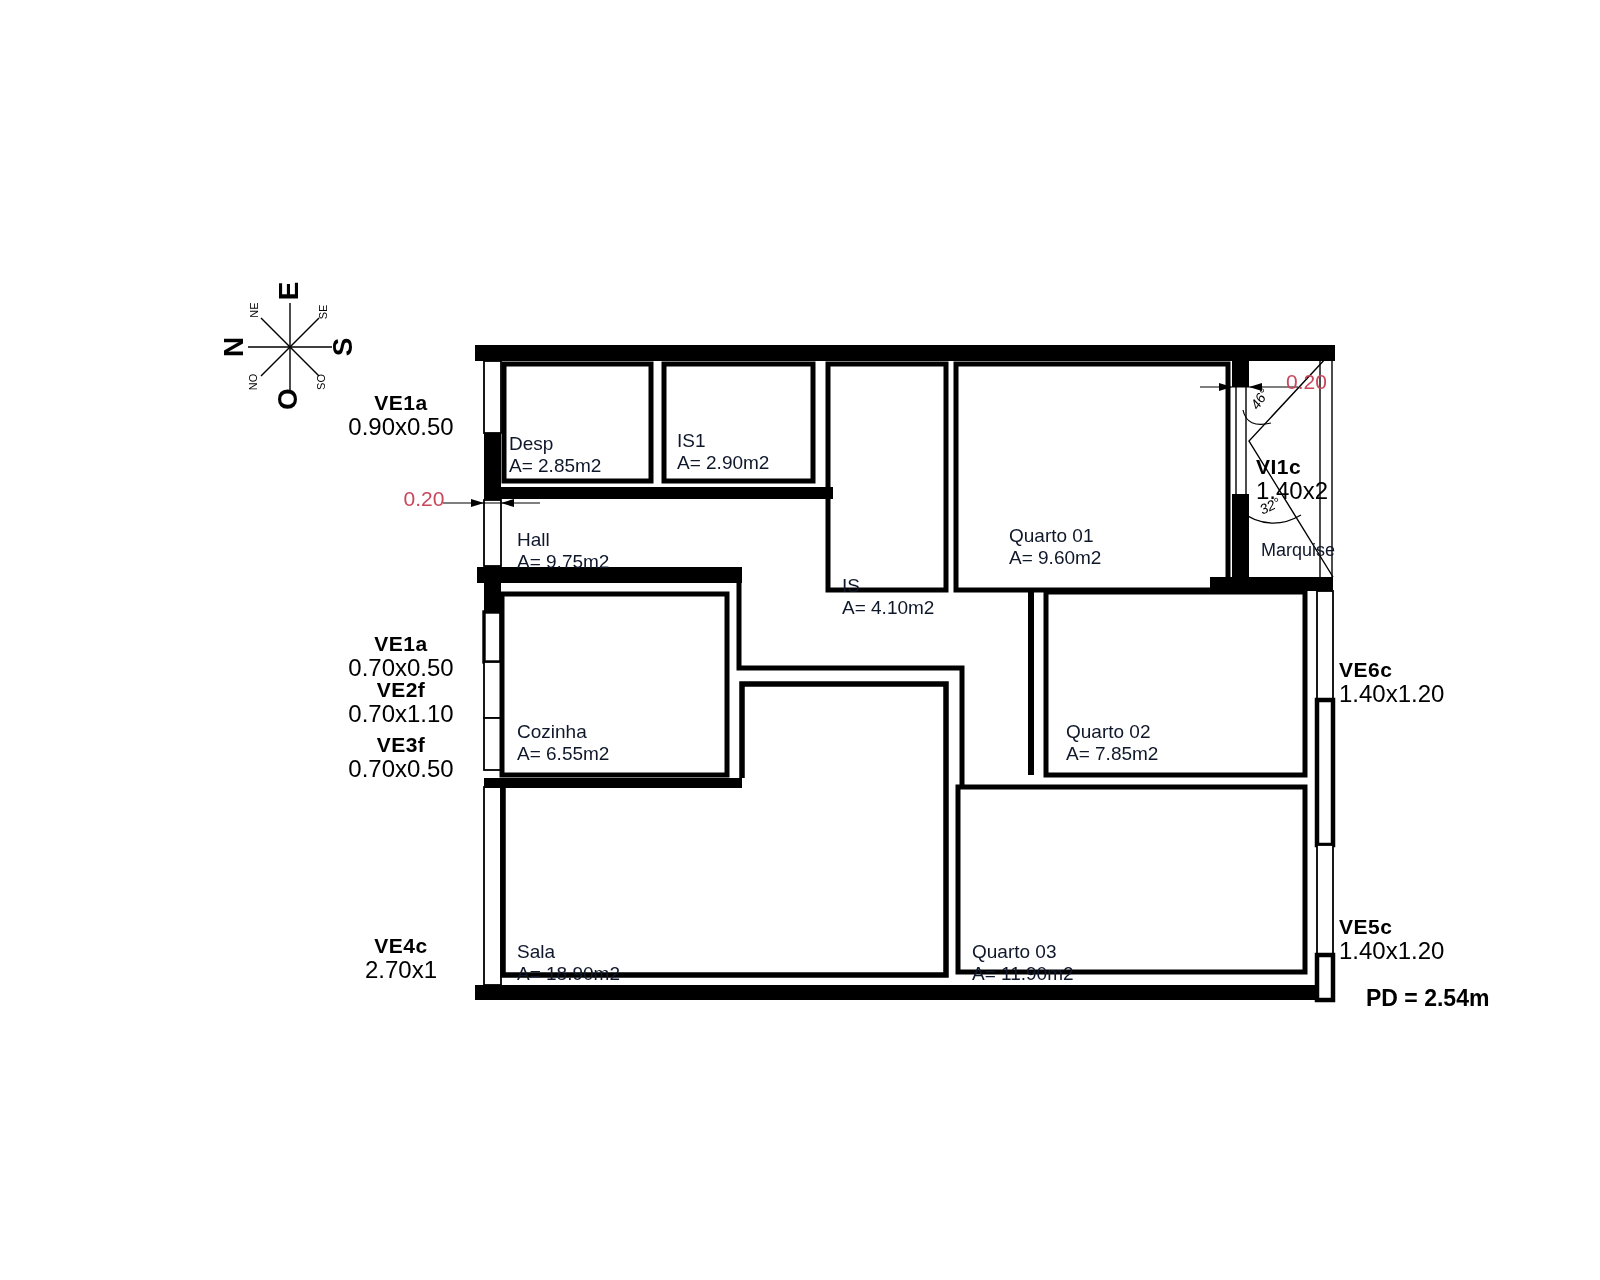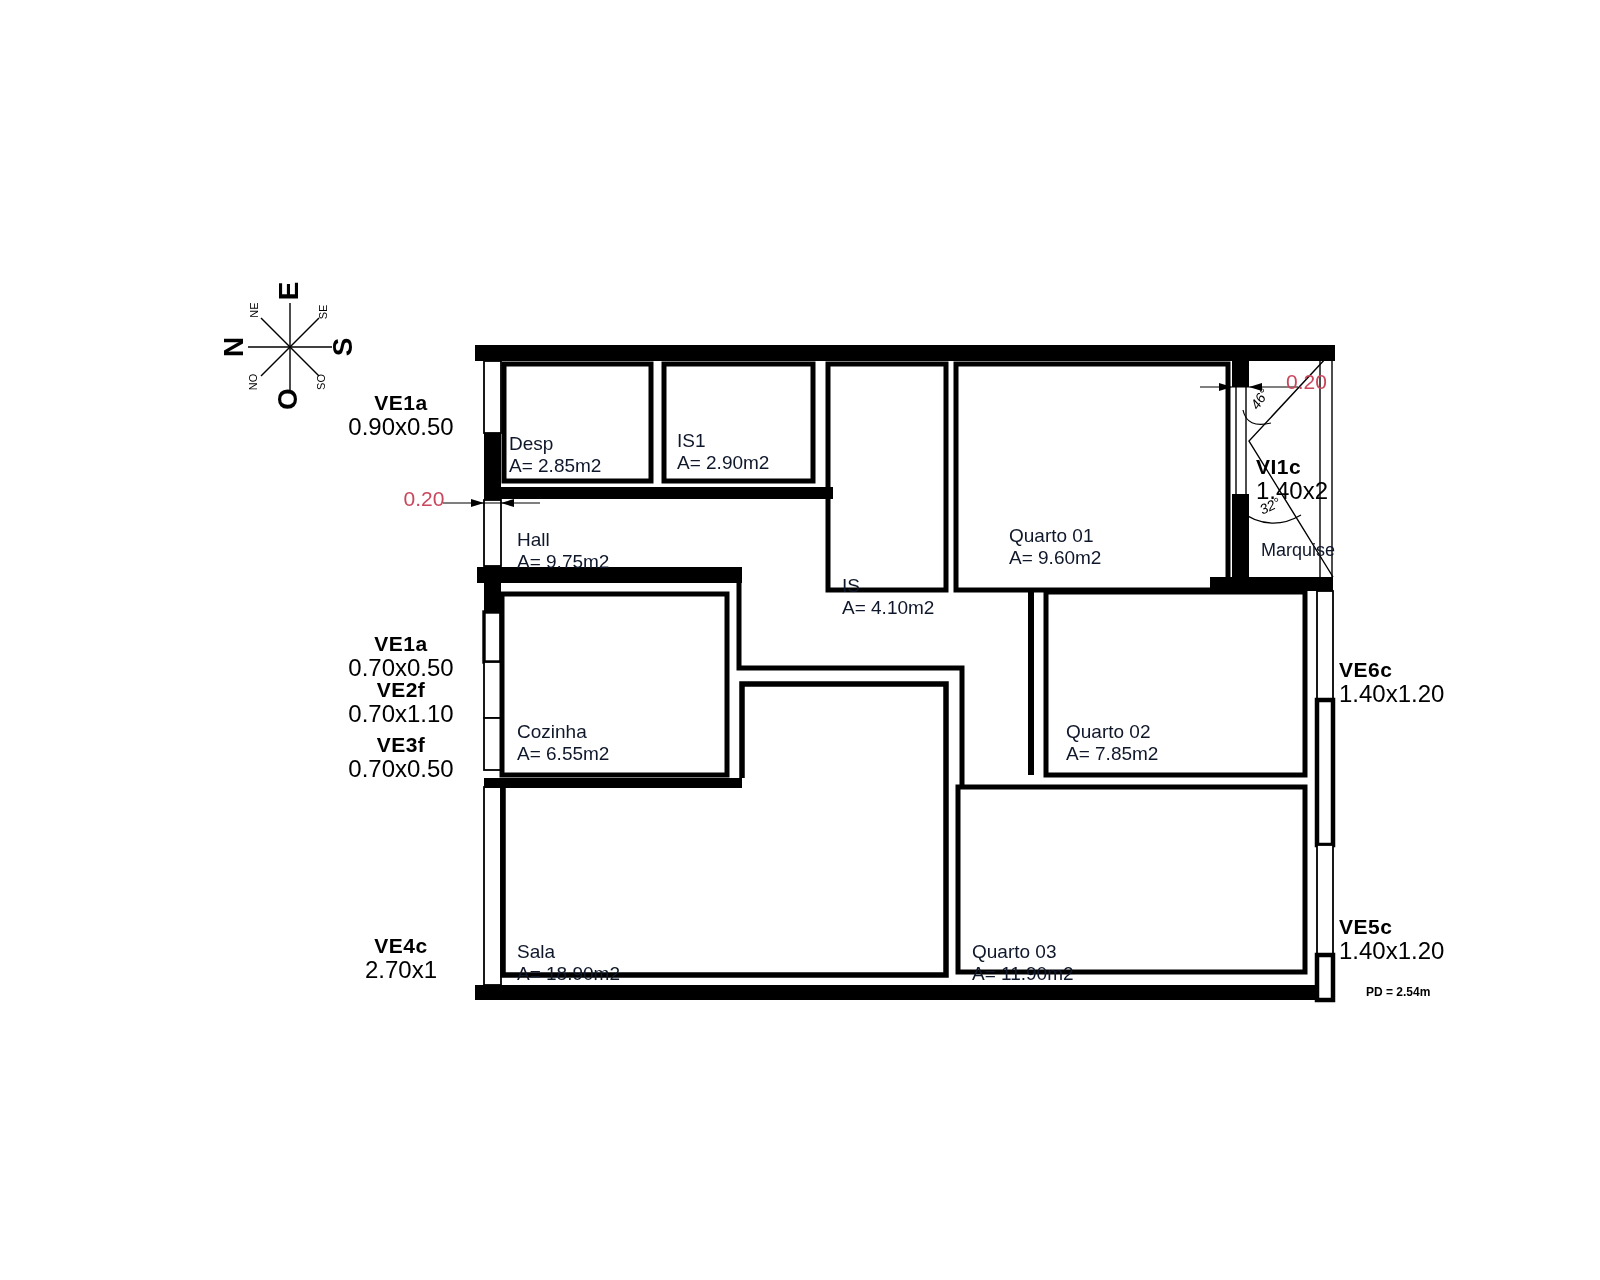--- a/index.html
+++ b/index.html
@@ -7,21 +7,21 @@
           font-family:"Liberation Sans",sans-serif;color:#000;}
   #plan-svg{position:absolute;left:0;top:0;}
   .room-label{position:absolute;white-space:nowrap;font-size:19px;line-height:22px;color:#0f172a;}
   .room-label .rname,.room-label .area{display:block;}
   .code-label{position:absolute;white-space:nowrap;}
   .code-label .code{display:block;font-weight:bold;font-size:21px;line-height:24px;letter-spacing:.5px;}
   .code-label .size{display:block;font-size:24px;line-height:24px;}
   .ralign{text-align:center;}
   .red-dim{position:absolute;font-size:21px;white-space:nowrap;}
   .angle-label{position:absolute;font-size:14px;font-style:italic;white-space:nowrap;transform-origin:left top;}
-  .pd-label{position:absolute;font-weight:bold;font-size:12px;white-space:nowrap;}
+  .pd-label{position:absolute;font-weight:bold;font-size:23px;white-space:nowrap;}
   .cp{position:absolute;transform:translate(-50%,-50%) rotate(-90deg);white-space:nowrap;}
   .cp-card{font-weight:bold;font-size:28px;}
   .cp-diag{font-size:11px;}
   .marquise-label{font-size:18px;}
 </style>
 </head>
 <body>
 
 <div id="canvas">
 

